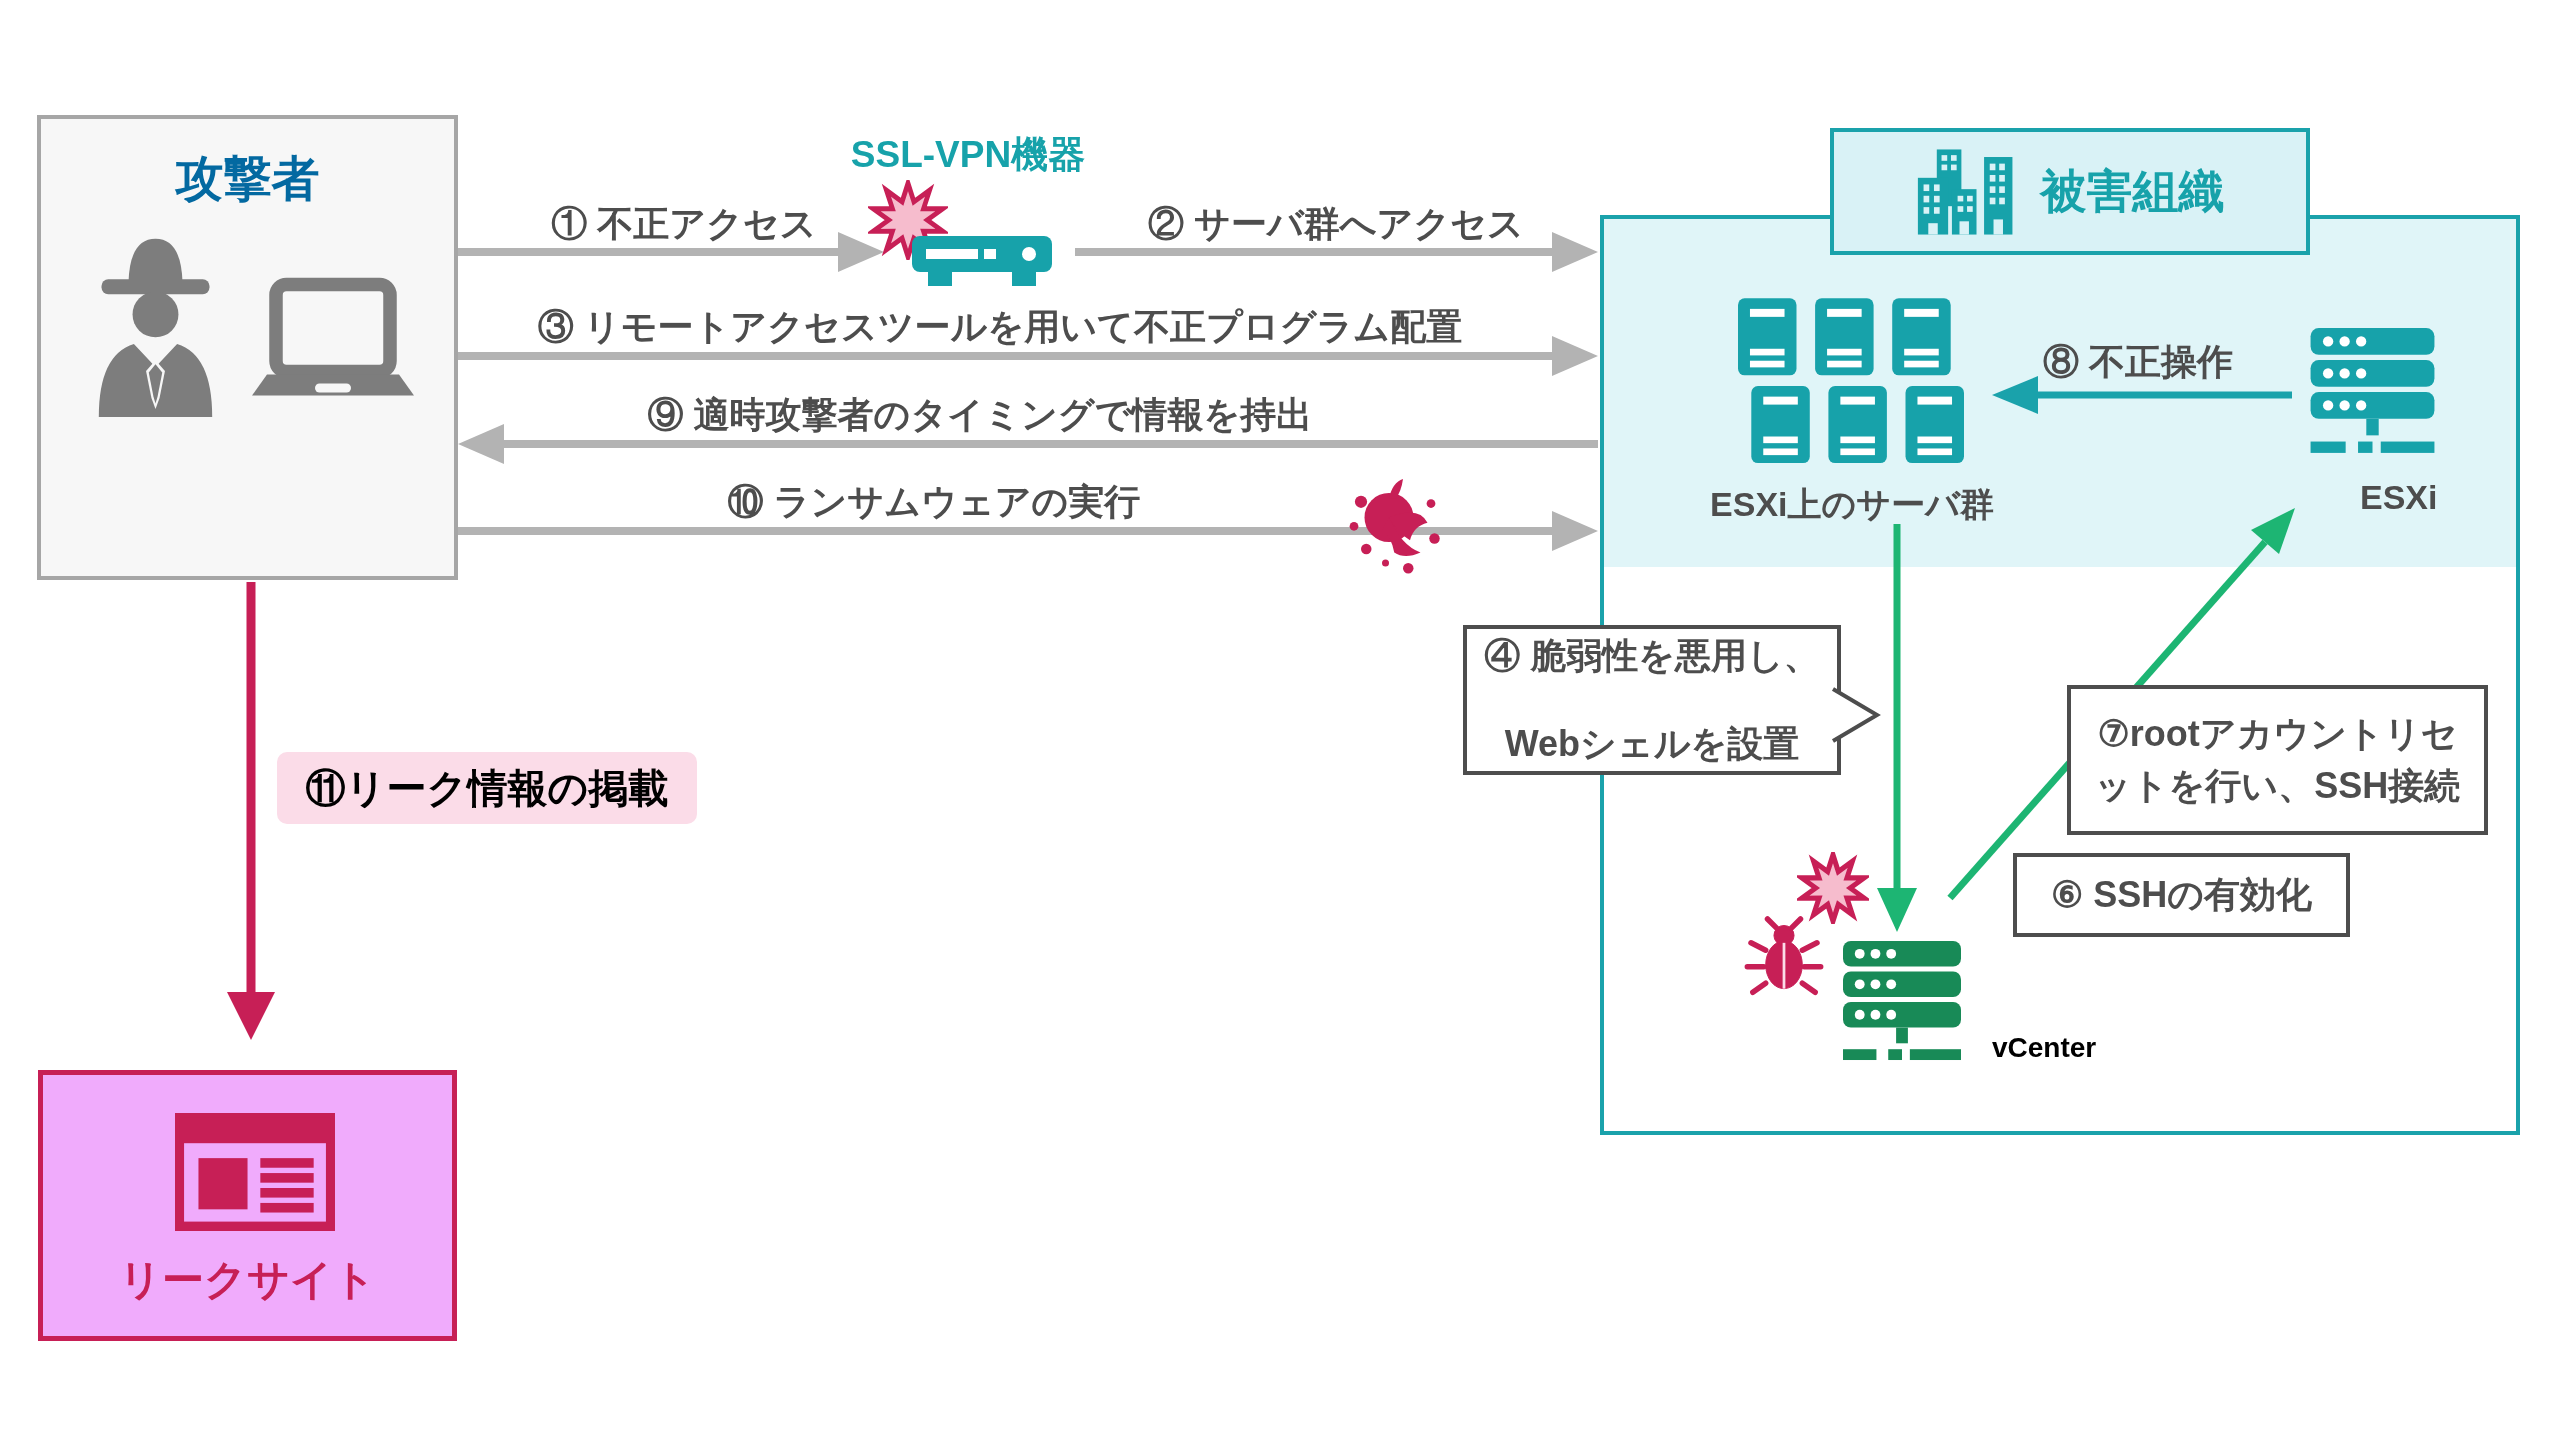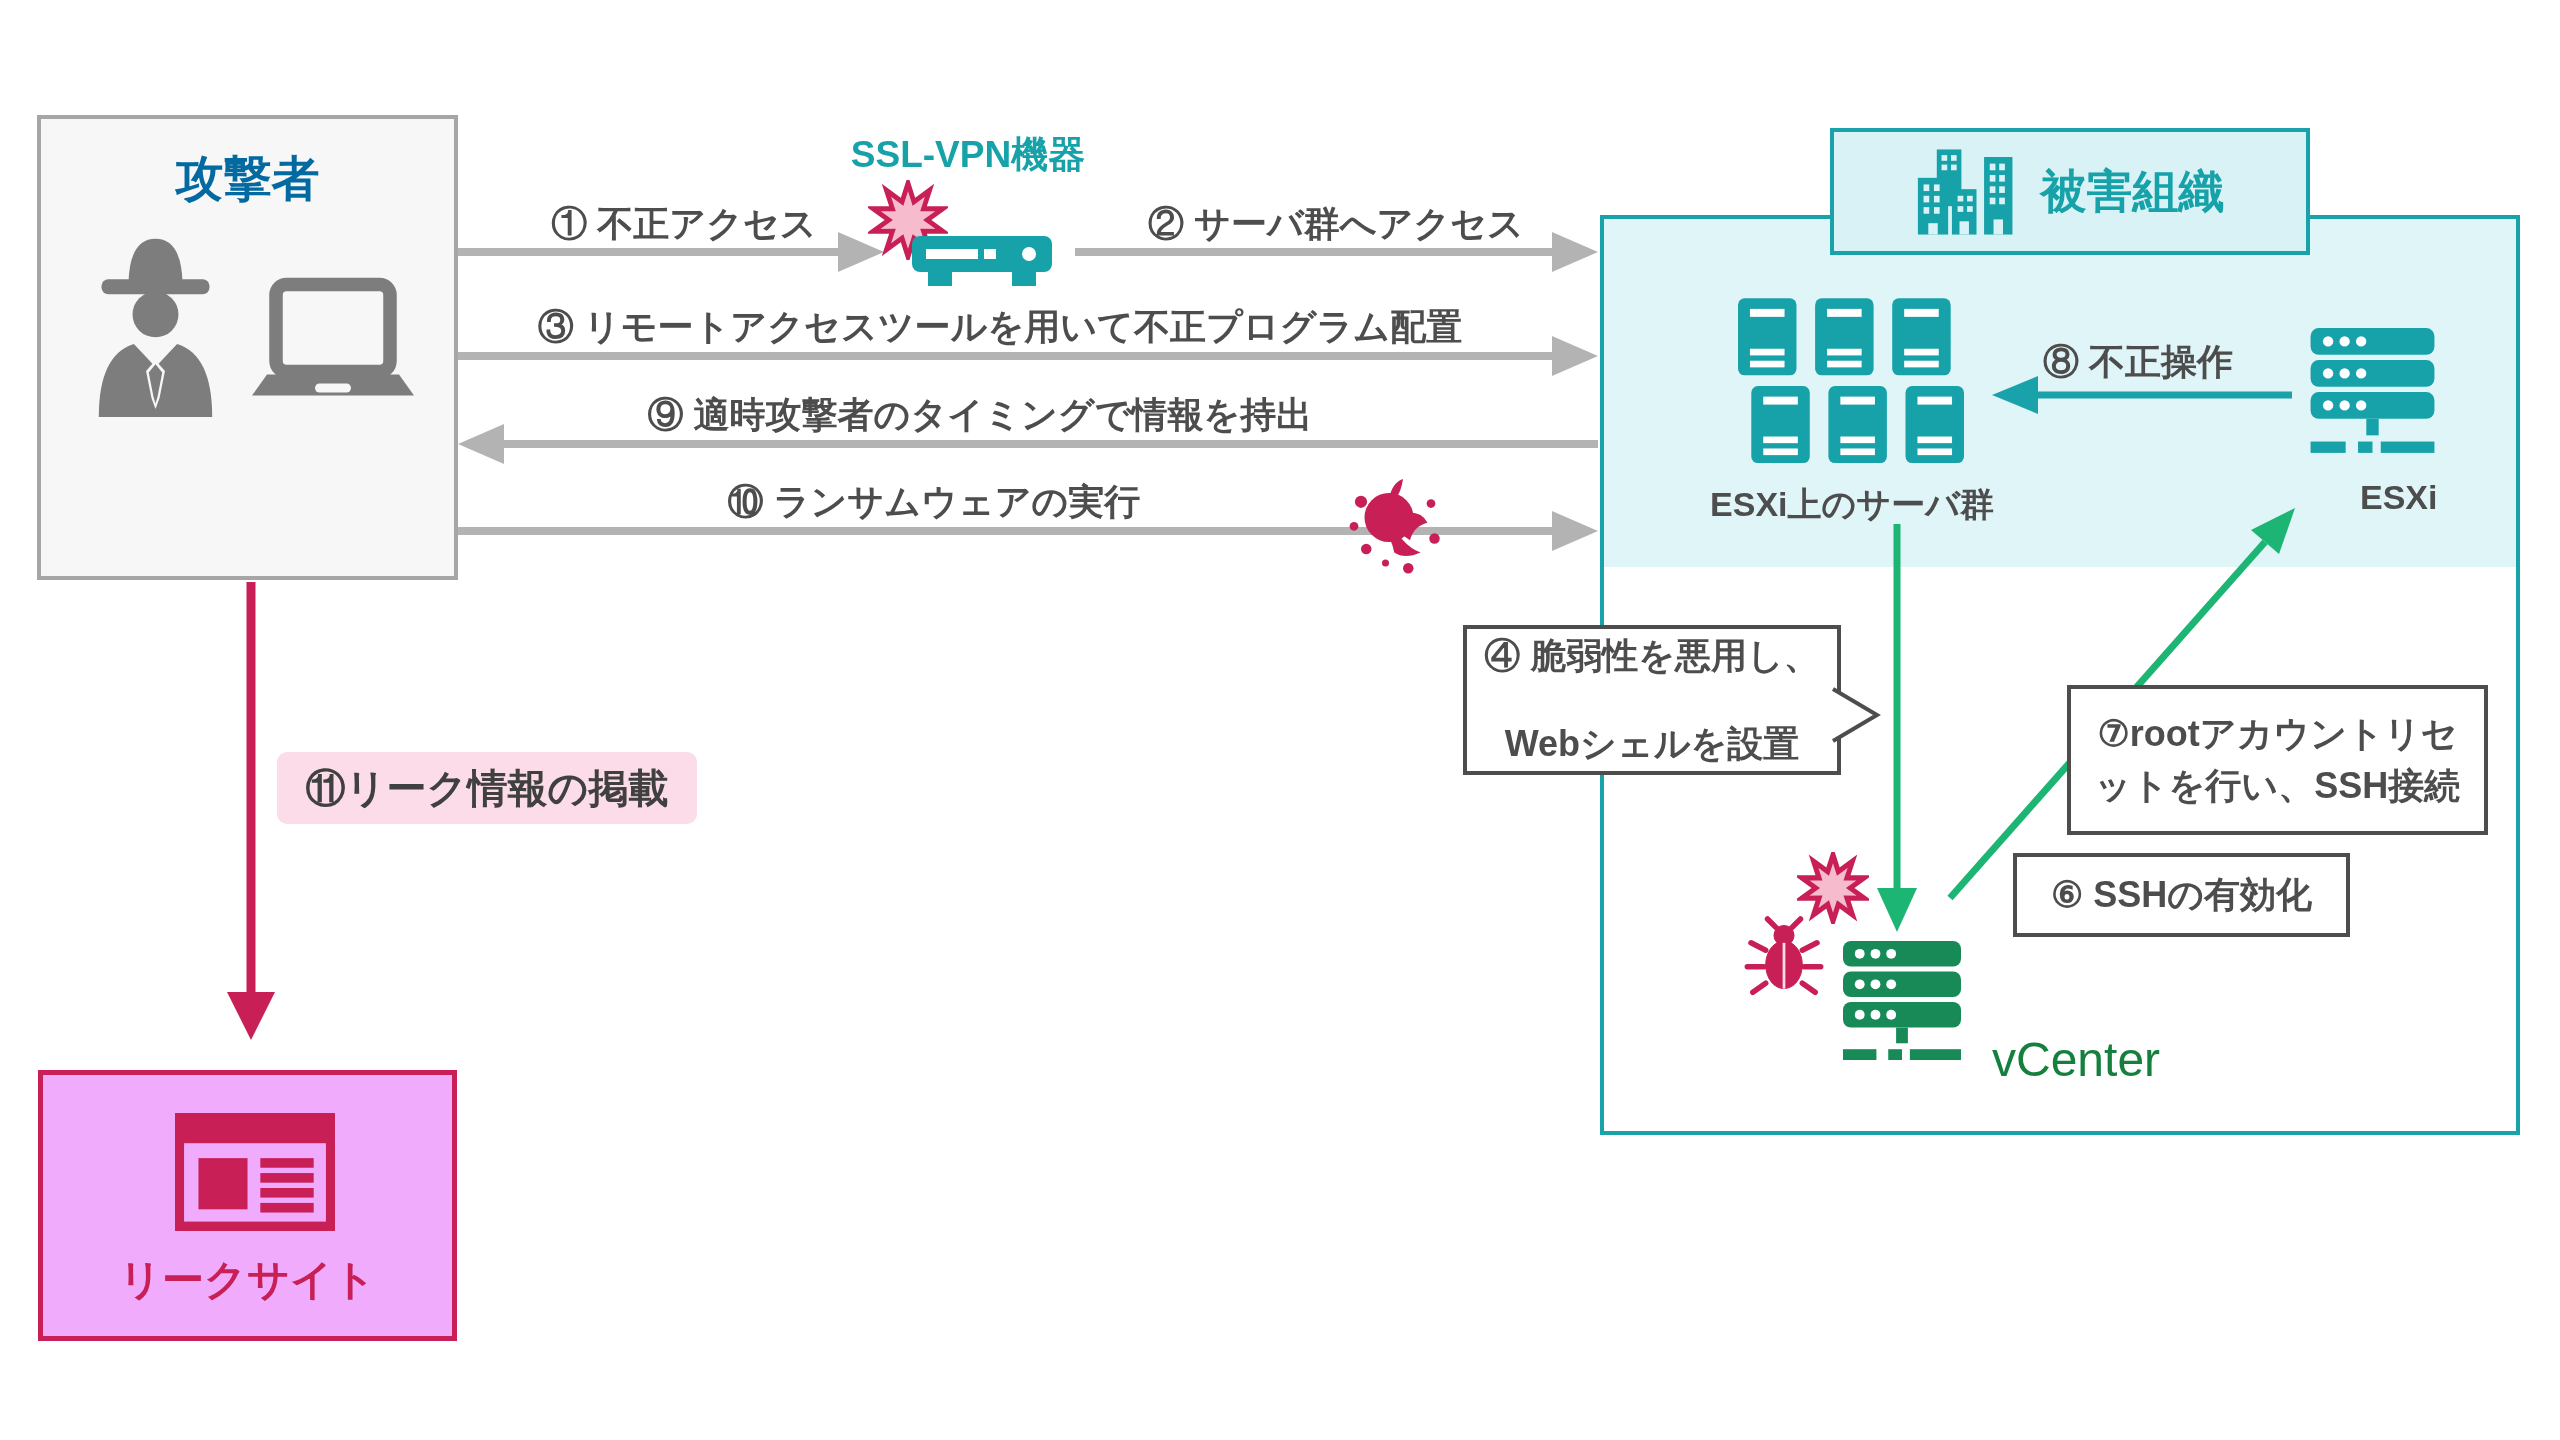--- a/index.html
+++ b/index.html
@@ -40,27 +40,27 @@
   
   .callout { background:#ffffff; border:4px solid #4d4d4d; z-index:14;
     display:flex; flex-direction:column; align-items:center; justify-content:center;
     color:#4d4d4d; font-weight:bold; font-size:36px; line-height:1.45; }
   .callout .line { white-space:nowrap; }
 
   
   .leak-step { left:277px; top:752px; width:420px; height:72px;
     background:#fbdce8; border-radius:10px; z-index:11;
     display:flex; align-items:center; justify-content:center;
-    color:#404040; font-size:40px; font-weight:bold; }
+    color:#000000; font-size:40px; font-weight:bold; }
   .leak-box { left:38px; top:1042px; width:419px; height:271px;
     background:#f0abfc; border:5px solid #c71f56; z-index:10;margin-top:28px; }
   .leak-label { position:absolute; left:0; bottom:28px; width:100%;
     text-align:center; color:#c71f56; font-size:42px; font-weight:bold; }
 
-  .vcenter-lbl { color:#15803d; font-size:48px; font-weight:normal; z-index:11; }
+  .vcenter-lbl { color:#000000; font-size:28px; font-weight:bold; z-index:11; }
 
   svg.overlay { position:absolute; left:0; top:0; z-index:5; }
   svg.icon { position:absolute; z-index:12; }
   svg.ptr { position:absolute; z-index:15; overflow:visible; }
 </style>
 </head>
 <body>
 
 <div class="canvas">
 

